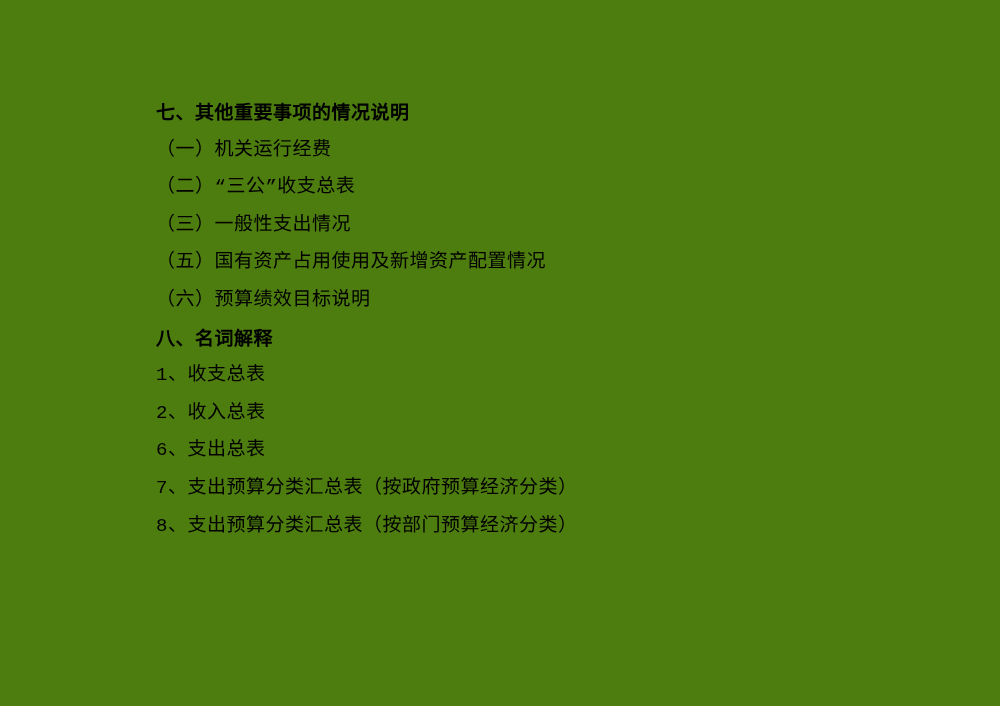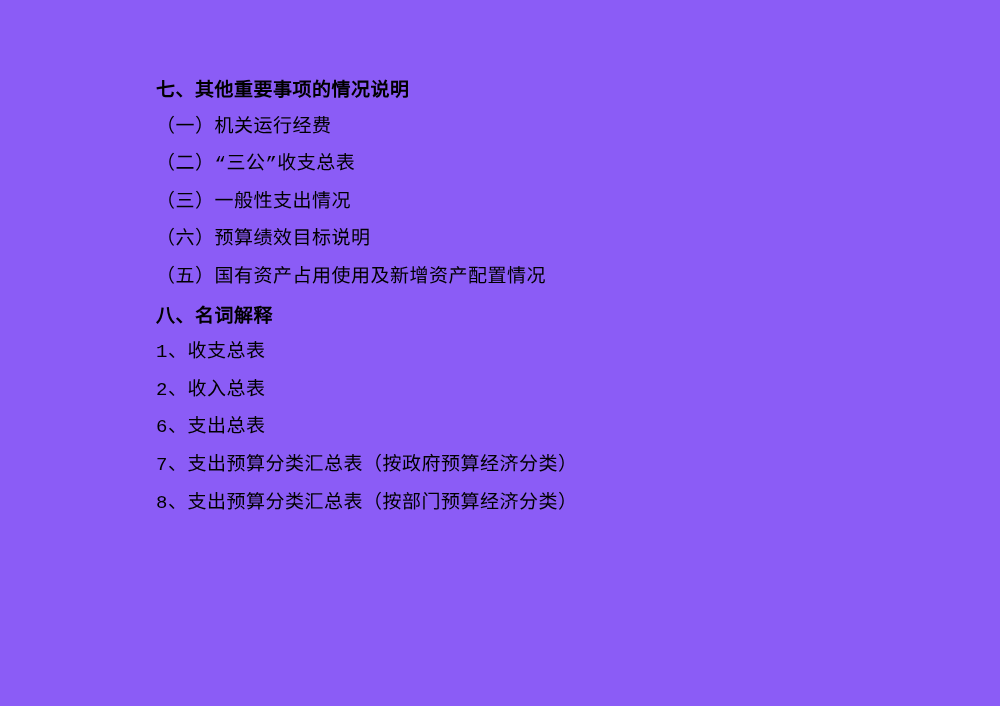--- a/index.html
+++ b/index.html
@@ -10,23 +10,23 @@
   body {
     width: 1000px;
     height: 706px;
     overflow: hidden;
     color: #000000;
   }
   .page {
     position: relative;
     width: 1000px;
     height: 706px;
-    background: #8b5cf6;
+    background: #4d7c0f;
     box-sizing: border-box;
-    padding: 71px 80px 0 156px;
+    padding: 94px 80px 0 156px;
   }
   .doc-line {
     margin: 0;
     padding: 0;
     line-height: 37.6px;
     white-space: nowrap;
     font-size: 19px;
   }
   .doc-line.heading {
     font-family: "Liberation Sans", "DejaVu Sans", sans-serif;
@@ -40,21 +40,21 @@
   }
 </style>
 </head>
 <body>
 
 <div class="page">
   <p class="doc-line heading">七、其他重要事项的情况说明</p>
   <p class="doc-line body">（一）机关运行经费</p>
   <p class="doc-line body">（二）“三公”收支总表</p>
   <p class="doc-line body">（三）一般性支出情况</p>
+  <p class="doc-line body">（五）国有资产占用使用及新增资产配置情况</p>
   <p class="doc-line body">（六）预算绩效目标说明</p>
-  <p class="doc-line body">（五）国有资产占用使用及新增资产配置情况</p>
   <p class="doc-line heading">八、名词解释</p>
   <p class="doc-line body">1、收支总表</p>
   <p class="doc-line body">2、收入总表</p>
   <p class="doc-line body">6、支出总表</p>
   <p class="doc-line body">7、支出预算分类汇总表（按政府预算经济分类）</p>
   <p class="doc-line body">8、支出预算分类汇总表（按部门预算经济分类）</p>
 </div>
 
 </body></html>

